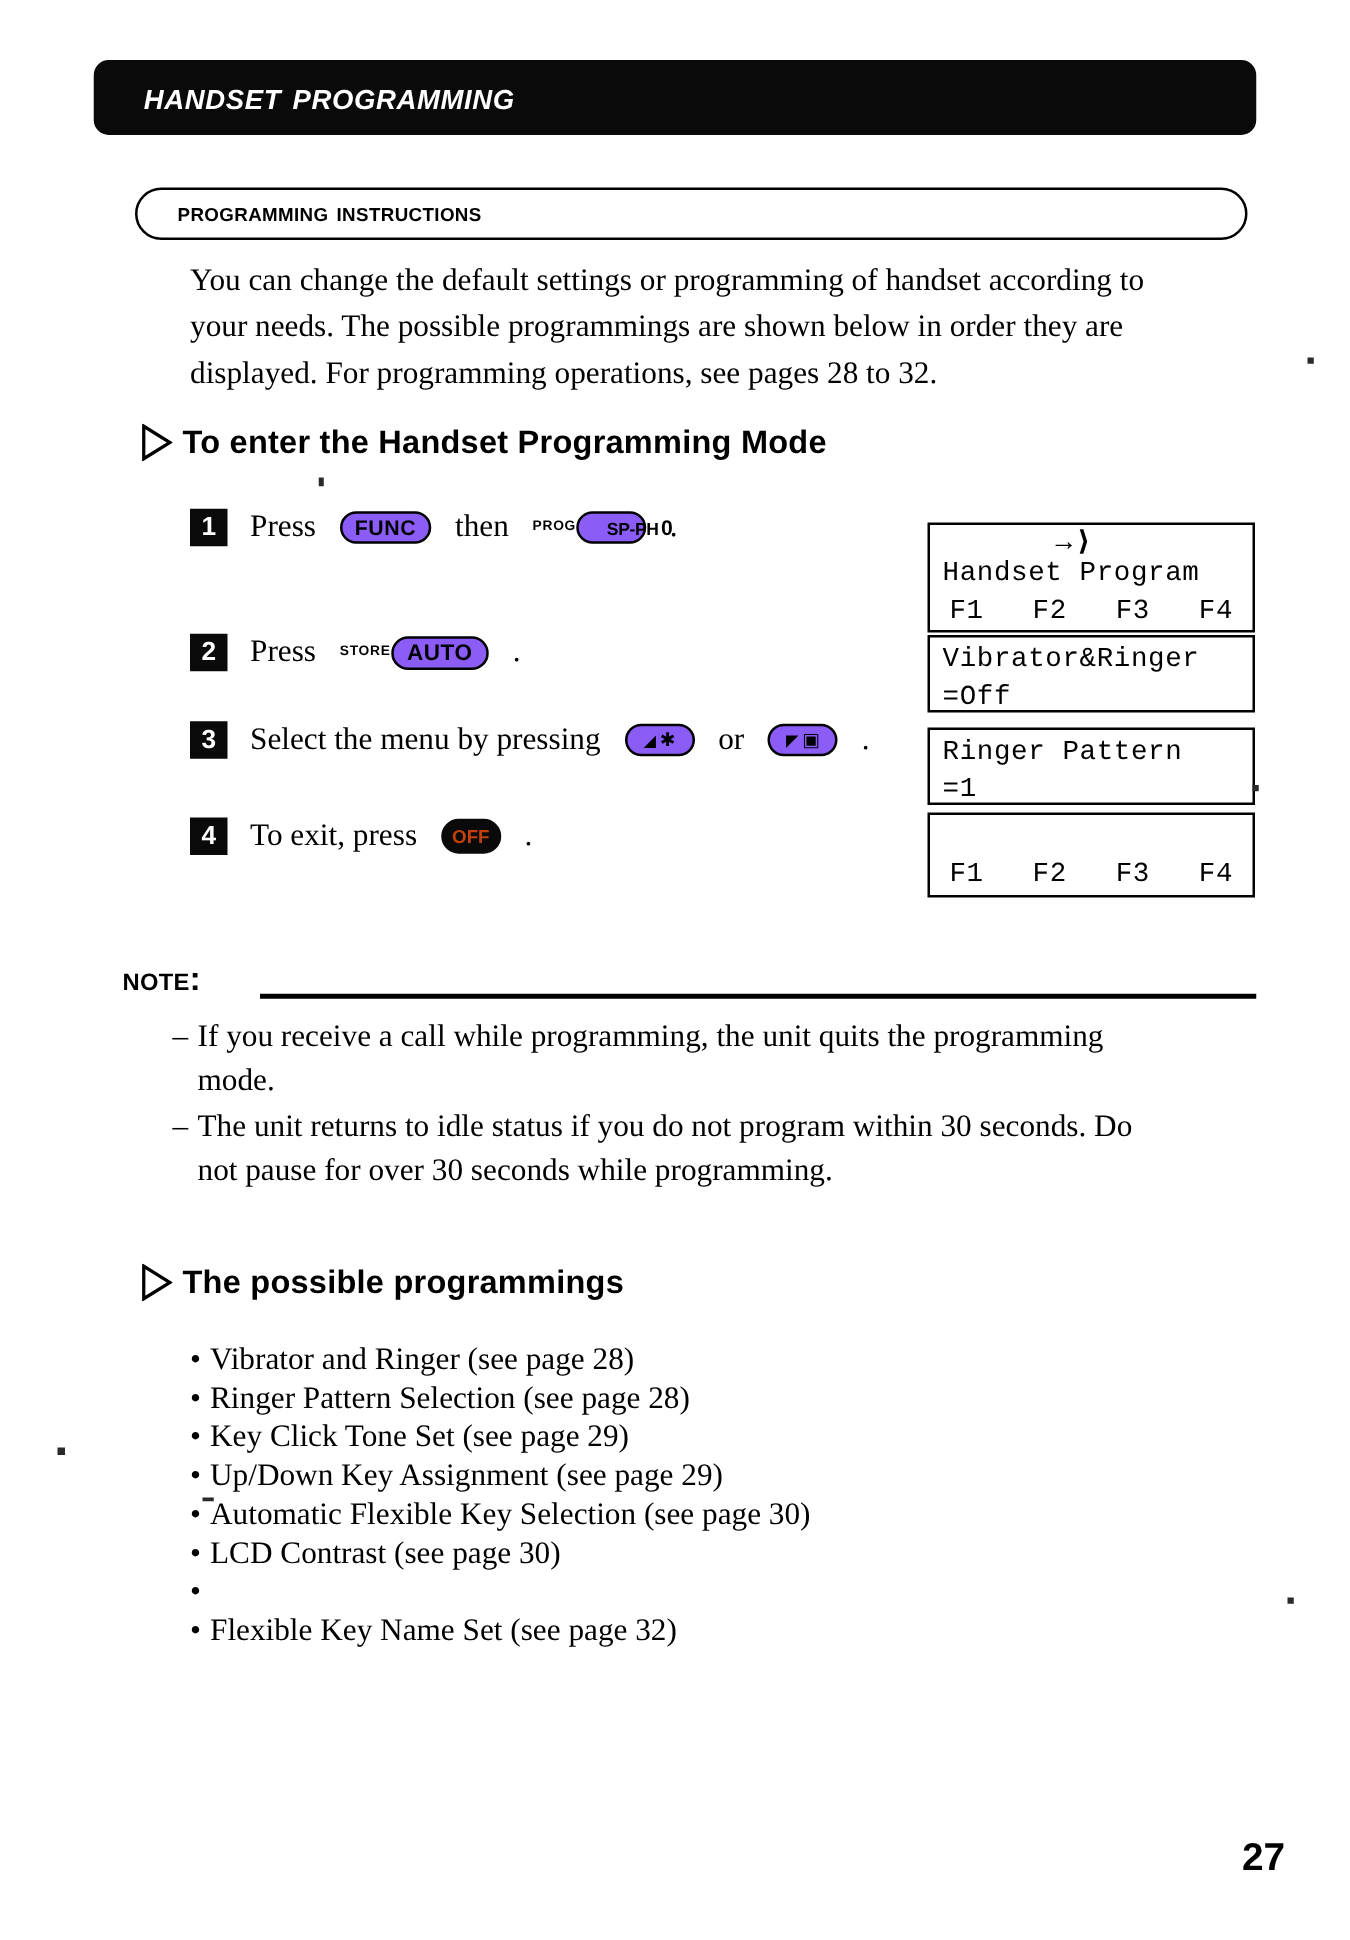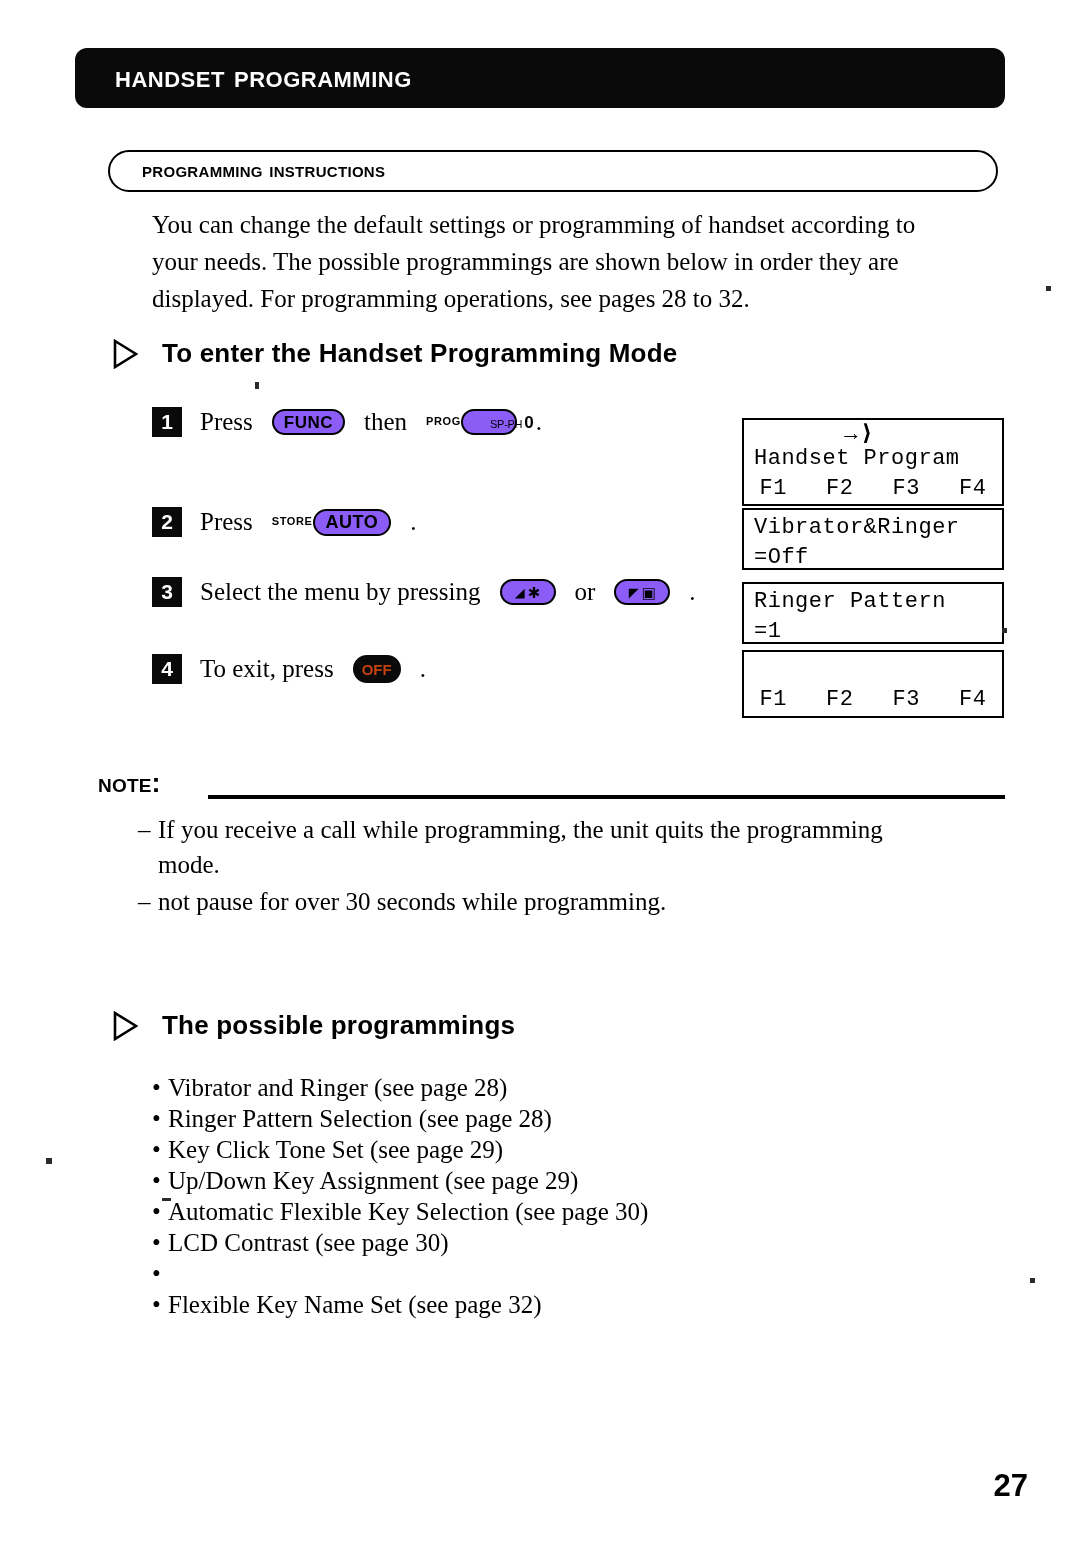--- a/index.html
+++ b/index.html
@@ -26,20 +26,21 @@
   
   .header-bar {
     position: absolute;
     left: 75px;
     top: 48px;
     width: 930px;
     height: 60px;
     background: #0a0a0a;
     border-radius: 12px;
     box-sizing: border-box;
+    font-style: italic;
   }
   .header-title {
     position: absolute;
     left: 40px;
     top: 50%;
     transform: translateY(-52%);
     color: #ffffff;
     font-family: "Liberation Sans", "DejaVu Sans", sans-serif;
     font-weight: 700;
     font-size: 31px;
@@ -92,21 +93,21 @@
     line-height: 37px;
     text-align: justify;
   }
   .intro .ln { display: block; white-space: nowrap; }
 
   
   .arrow-heading {
     position: absolute;
     display: flex;
     align-items: center;
-    gap: 24px;
+    gap: 8px;
   }
   .tri-icon {
     width: 26px;
     height: 30px;
     flex: 0 0 auto;
     display: block;
   }
   .arrow-heading-text {
     font-family: "Liberation Sans", "DejaVu Sans", sans-serif;
     font-weight: 700;
@@ -182,22 +183,22 @@
     font-size: 11px;
     letter-spacing: 0.6px;
     margin-bottom: 1px;
   }
   .key-prog-inner {
     display: inline-flex;
     align-items: baseline;
     gap: 2px;
   }
   .key-prog-inner .tiny {
-    font-size: 11px;
-    font-weight: 400;
+    font-size: 14px;
+    font-weight: 700;
     letter-spacing: -0.3px;
     margin-left: 46px;
   }
   .key-prog-inner .big { font-size: 17px; font-weight: 700; }
   .key-sym { display: inline-flex; align-items: center; gap: 3px; }
   .key-sym .s1 { font-size: 13px; }
   .key-sym .s2 { font-size: 15px; }
   .period { font-size: 25px; }
 
   
@@ -426,20 +427,21 @@
     <div class="note-item">
       <span class="note-dash">–</span>
       <span class="note-body">
         <span class="ln">If you receive a call while programming, the unit quits the programming</span>
         <span class="ln">mode.</span>
       </span>
     </div>
     <div class="note-item">
       <span class="note-dash">–</span>
       <span class="note-body">
+        <span class="ln">The unit returns to idle status if you do not program within 30 seconds. Do</span>
         <span class="ln">not pause for over 30 seconds while programming.</span>
       </span>
     </div>
   </div>
 
   <div class="arrow-heading" id="heading-possible">
     <svg class="tri-icon" viewBox="0 0 26 30">
       <polygon points="3,2 24,15 3,28" fill="none" stroke="#000" stroke-width="2.6" stroke-linejoin="miter"></polygon>
     </svg>
     <span class="arrow-heading-text">The possible programmings</span>

